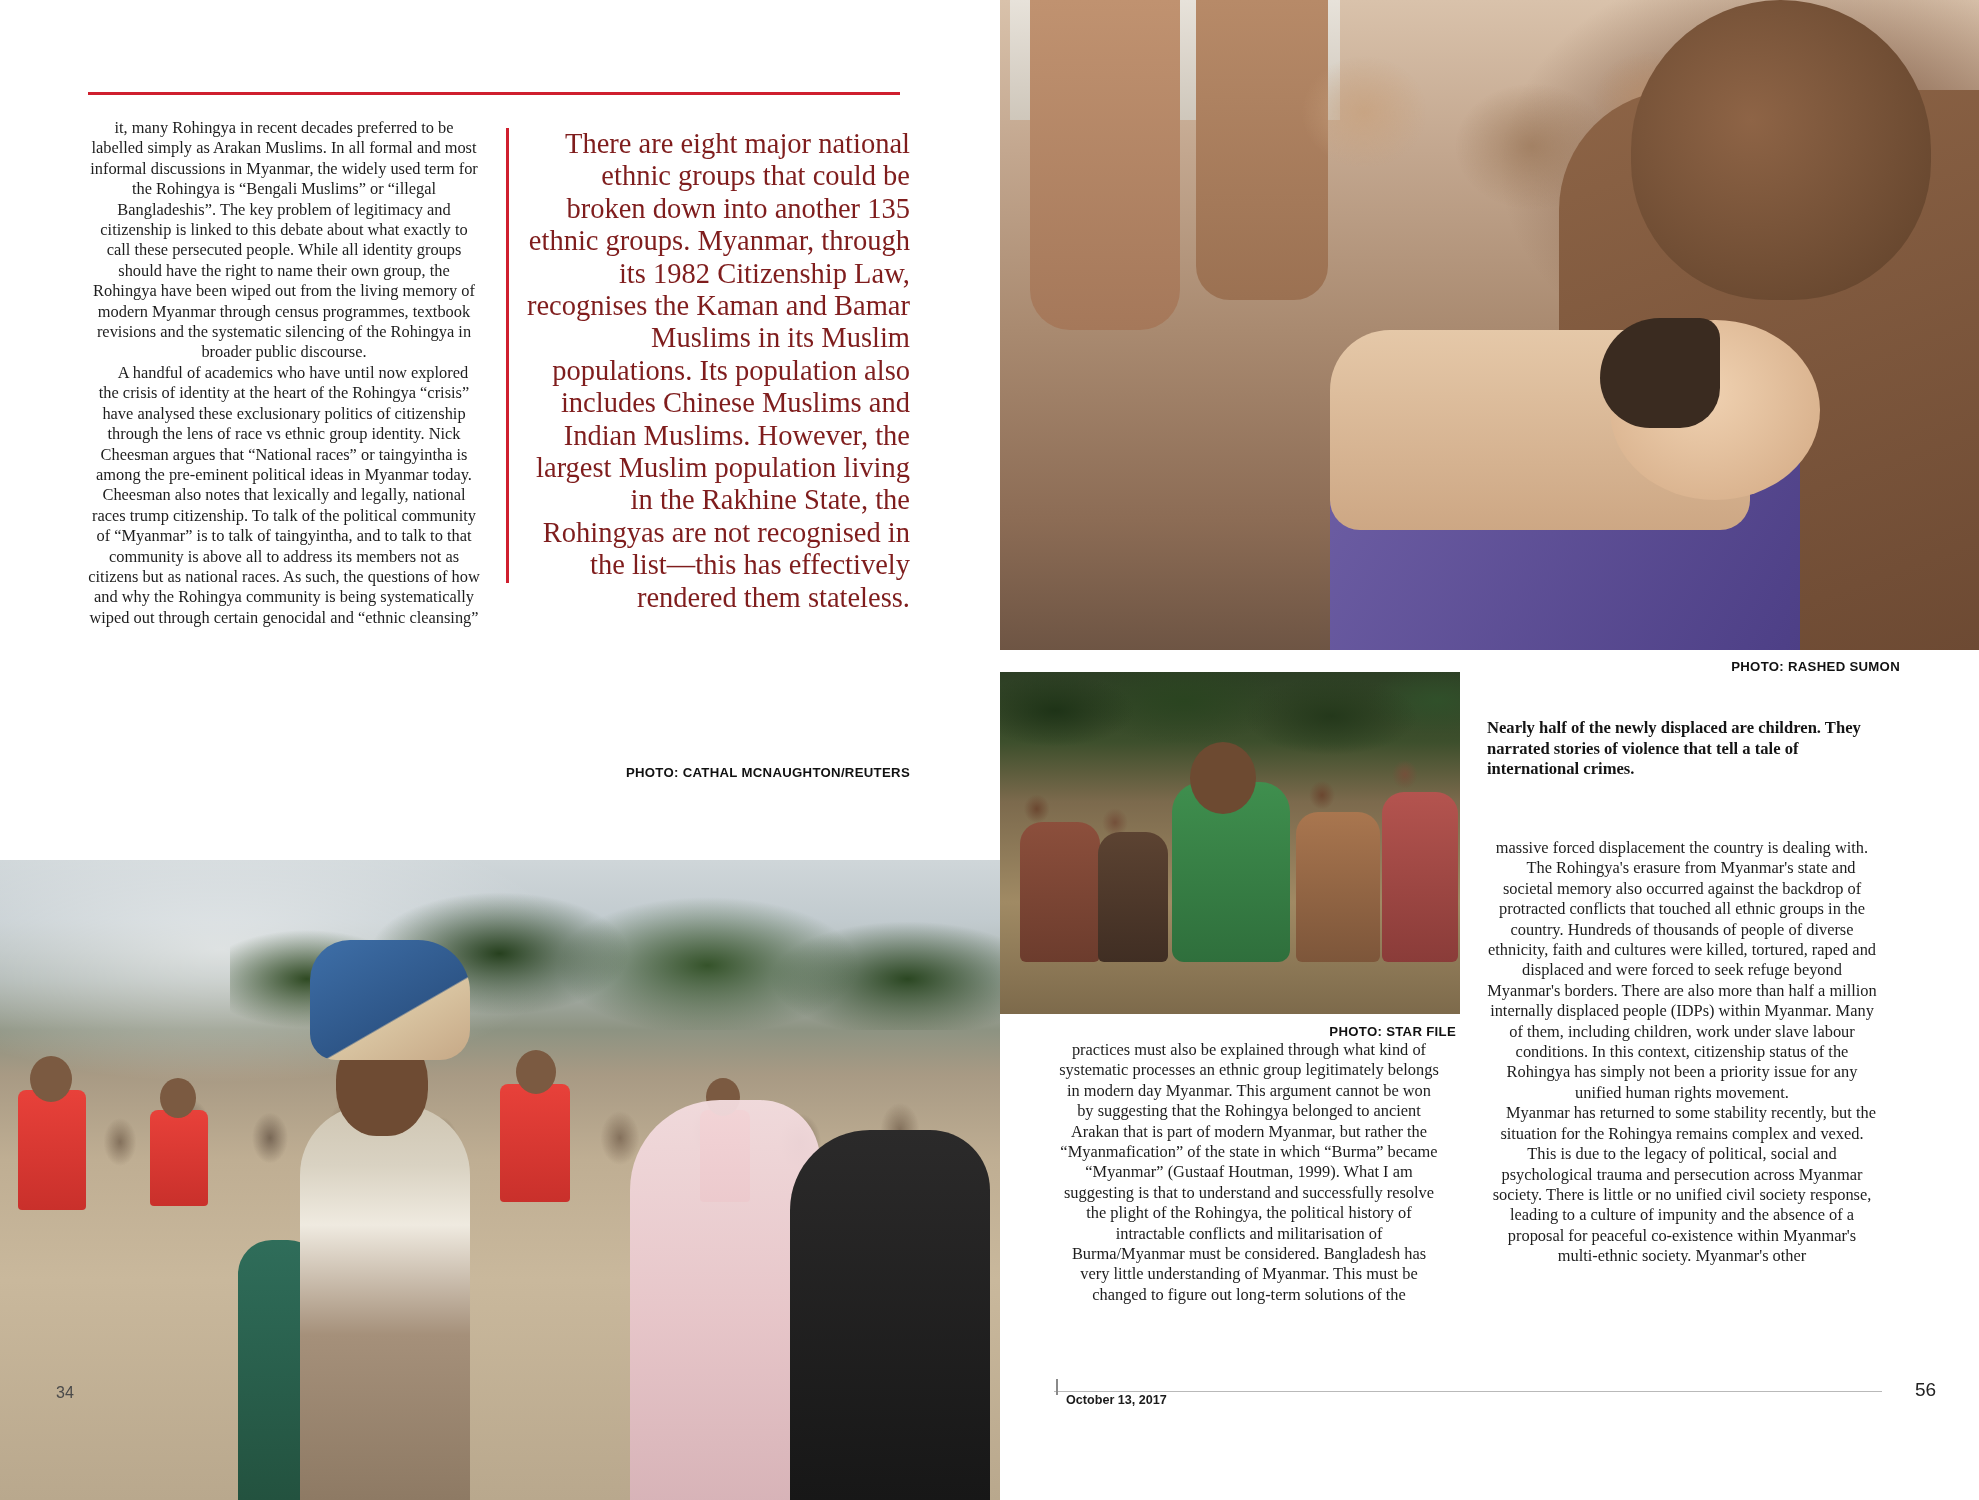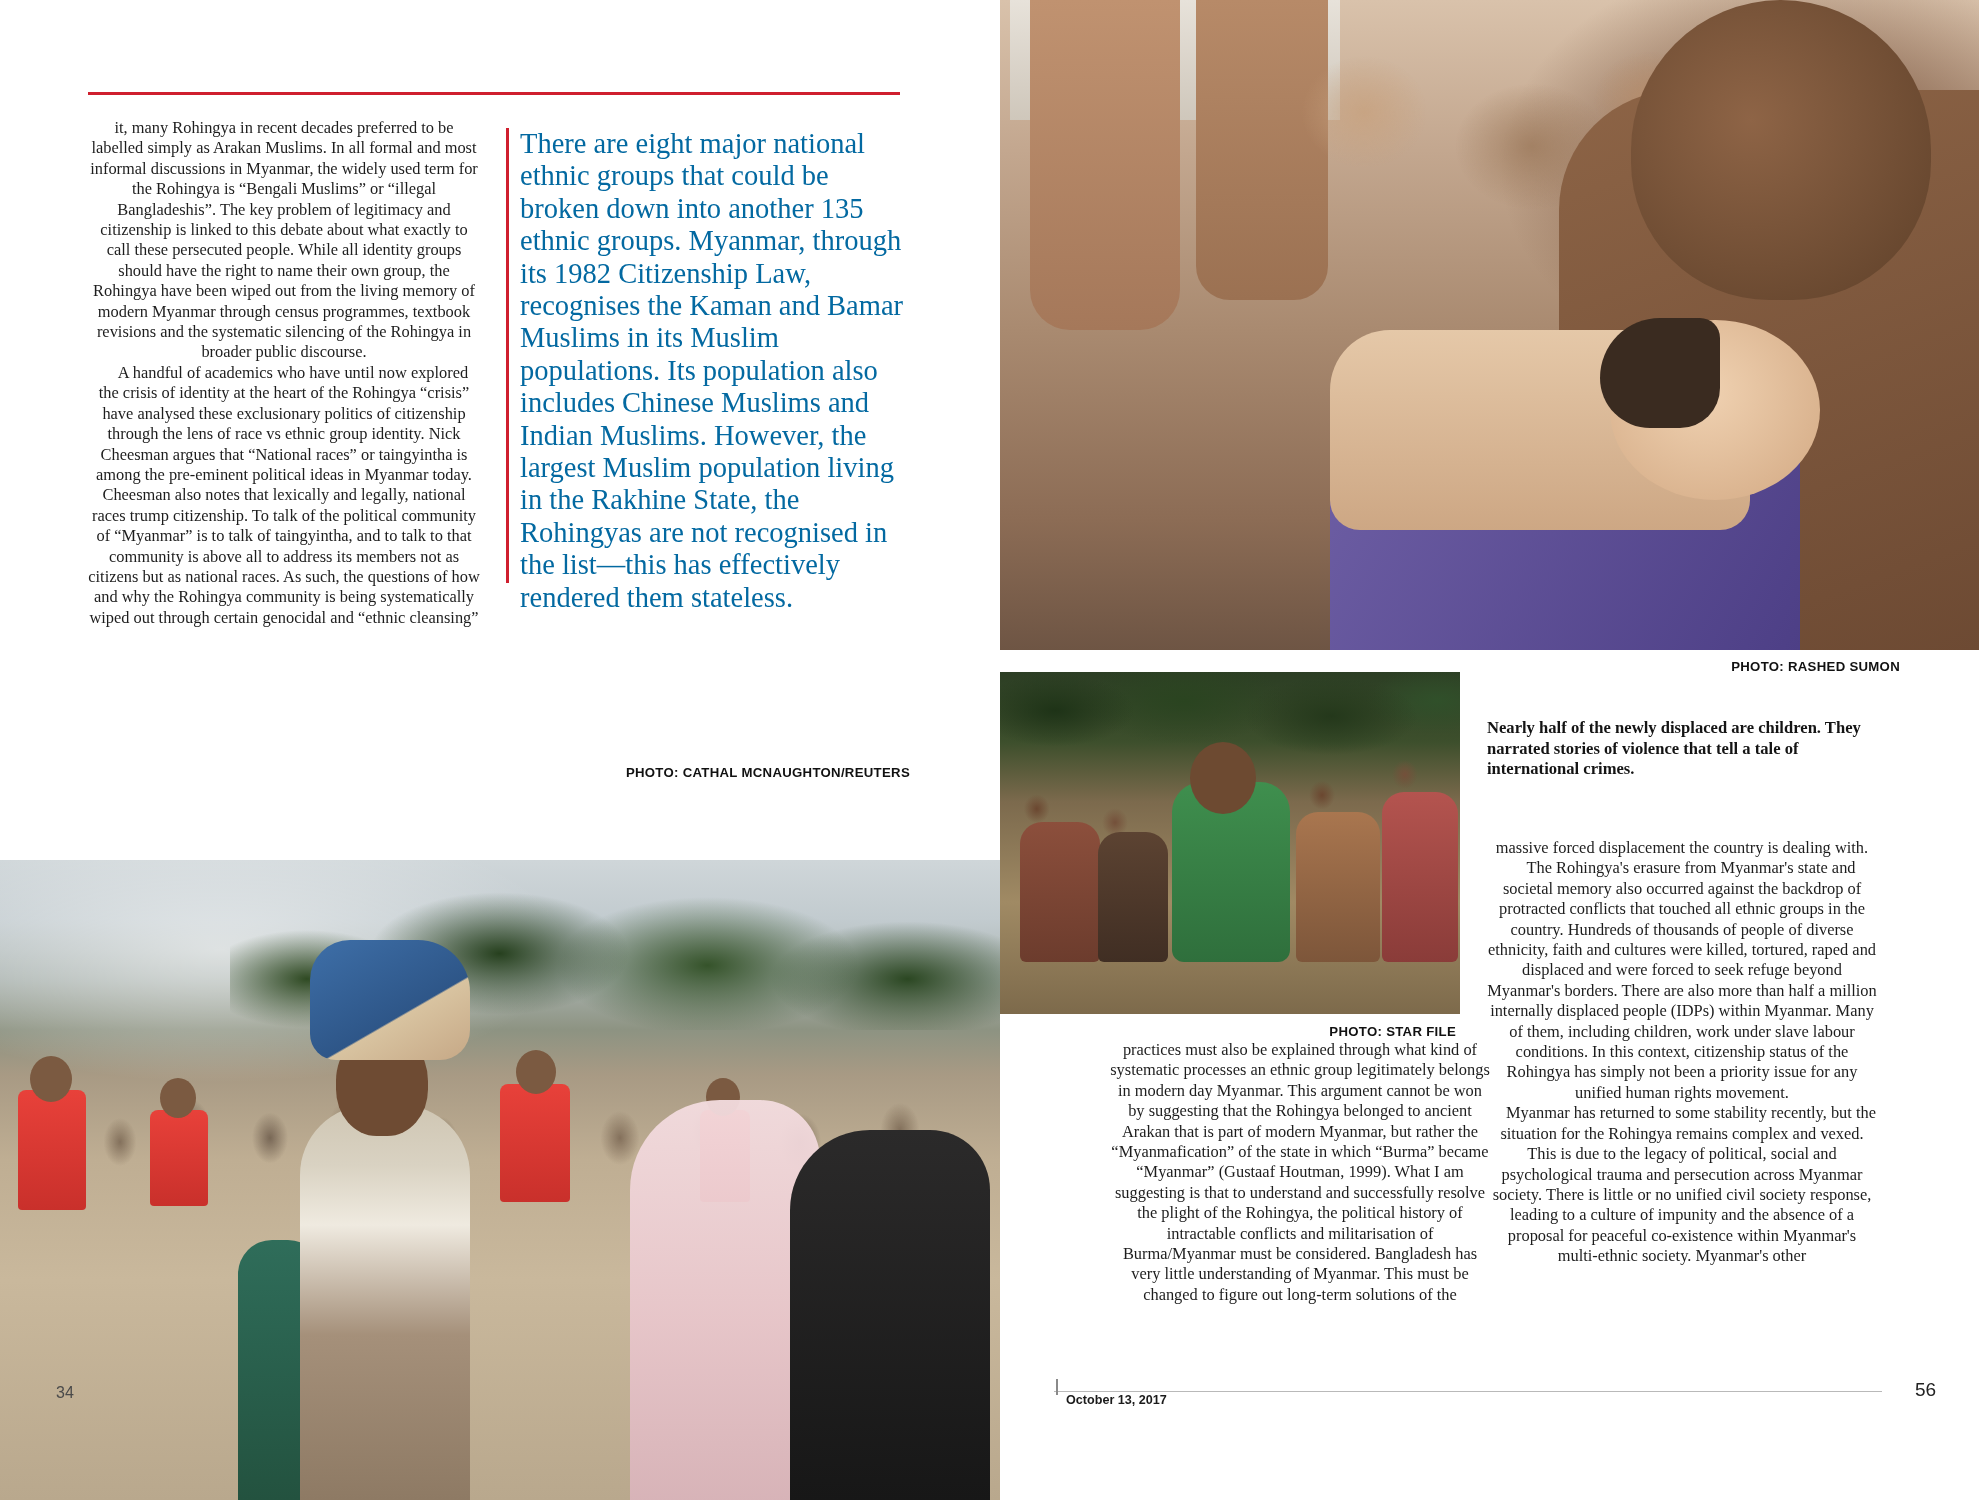--- a/index.html
+++ b/index.html
@@ -57,21 +57,22 @@
     width: 392px;
   }
 
   .pullquote {
     position: absolute;
     left: 520px; top: 128px;
     width: 390px;
     font-family: "Liberation Serif", serif;
     font-size: 28.5px;
     line-height: 32.4px;
-    color: #0369a1;
+    color: #7f1d1d;
+    text-align: right;
   }
   .pullquote-bar {
     position: absolute;
     left: 506px; top: 128px;
     width: 3px; height: 455px;
     background: #cf1f2e;
   }
 
   .credit {
     position: absolute;
@@ -305,21 +306,21 @@
     left: 1487px; top: 718px;
     width: 390px;
     font-family: "Liberation Serif", serif;
     font-weight: bold;
     font-size: 16.6px;
     line-height: 20.6px;
     color: #141414;
   }
 
   #right-col-1 {
-    left: 1109px; top: 1040px;
+    left: 1058px; top: 1040px;
     width: 382px;
   }
   #right-col-2 {
     left: 1487px; top: 838px;
     width: 390px;
   }
 
   
   .folio {
     position: absolute;

